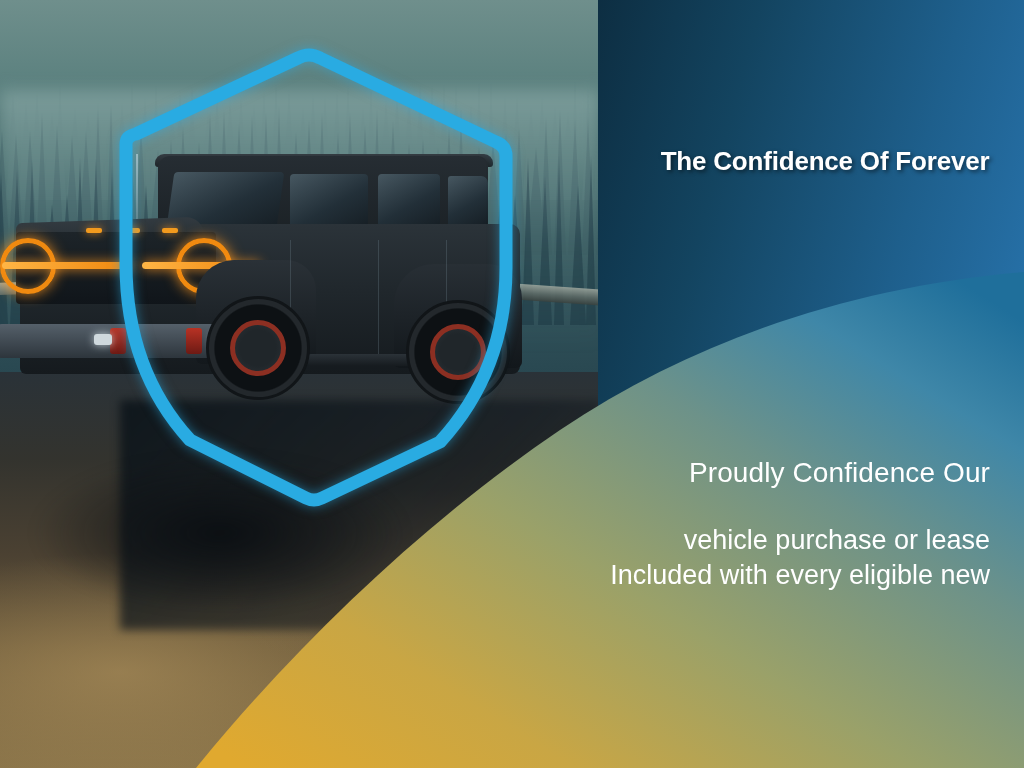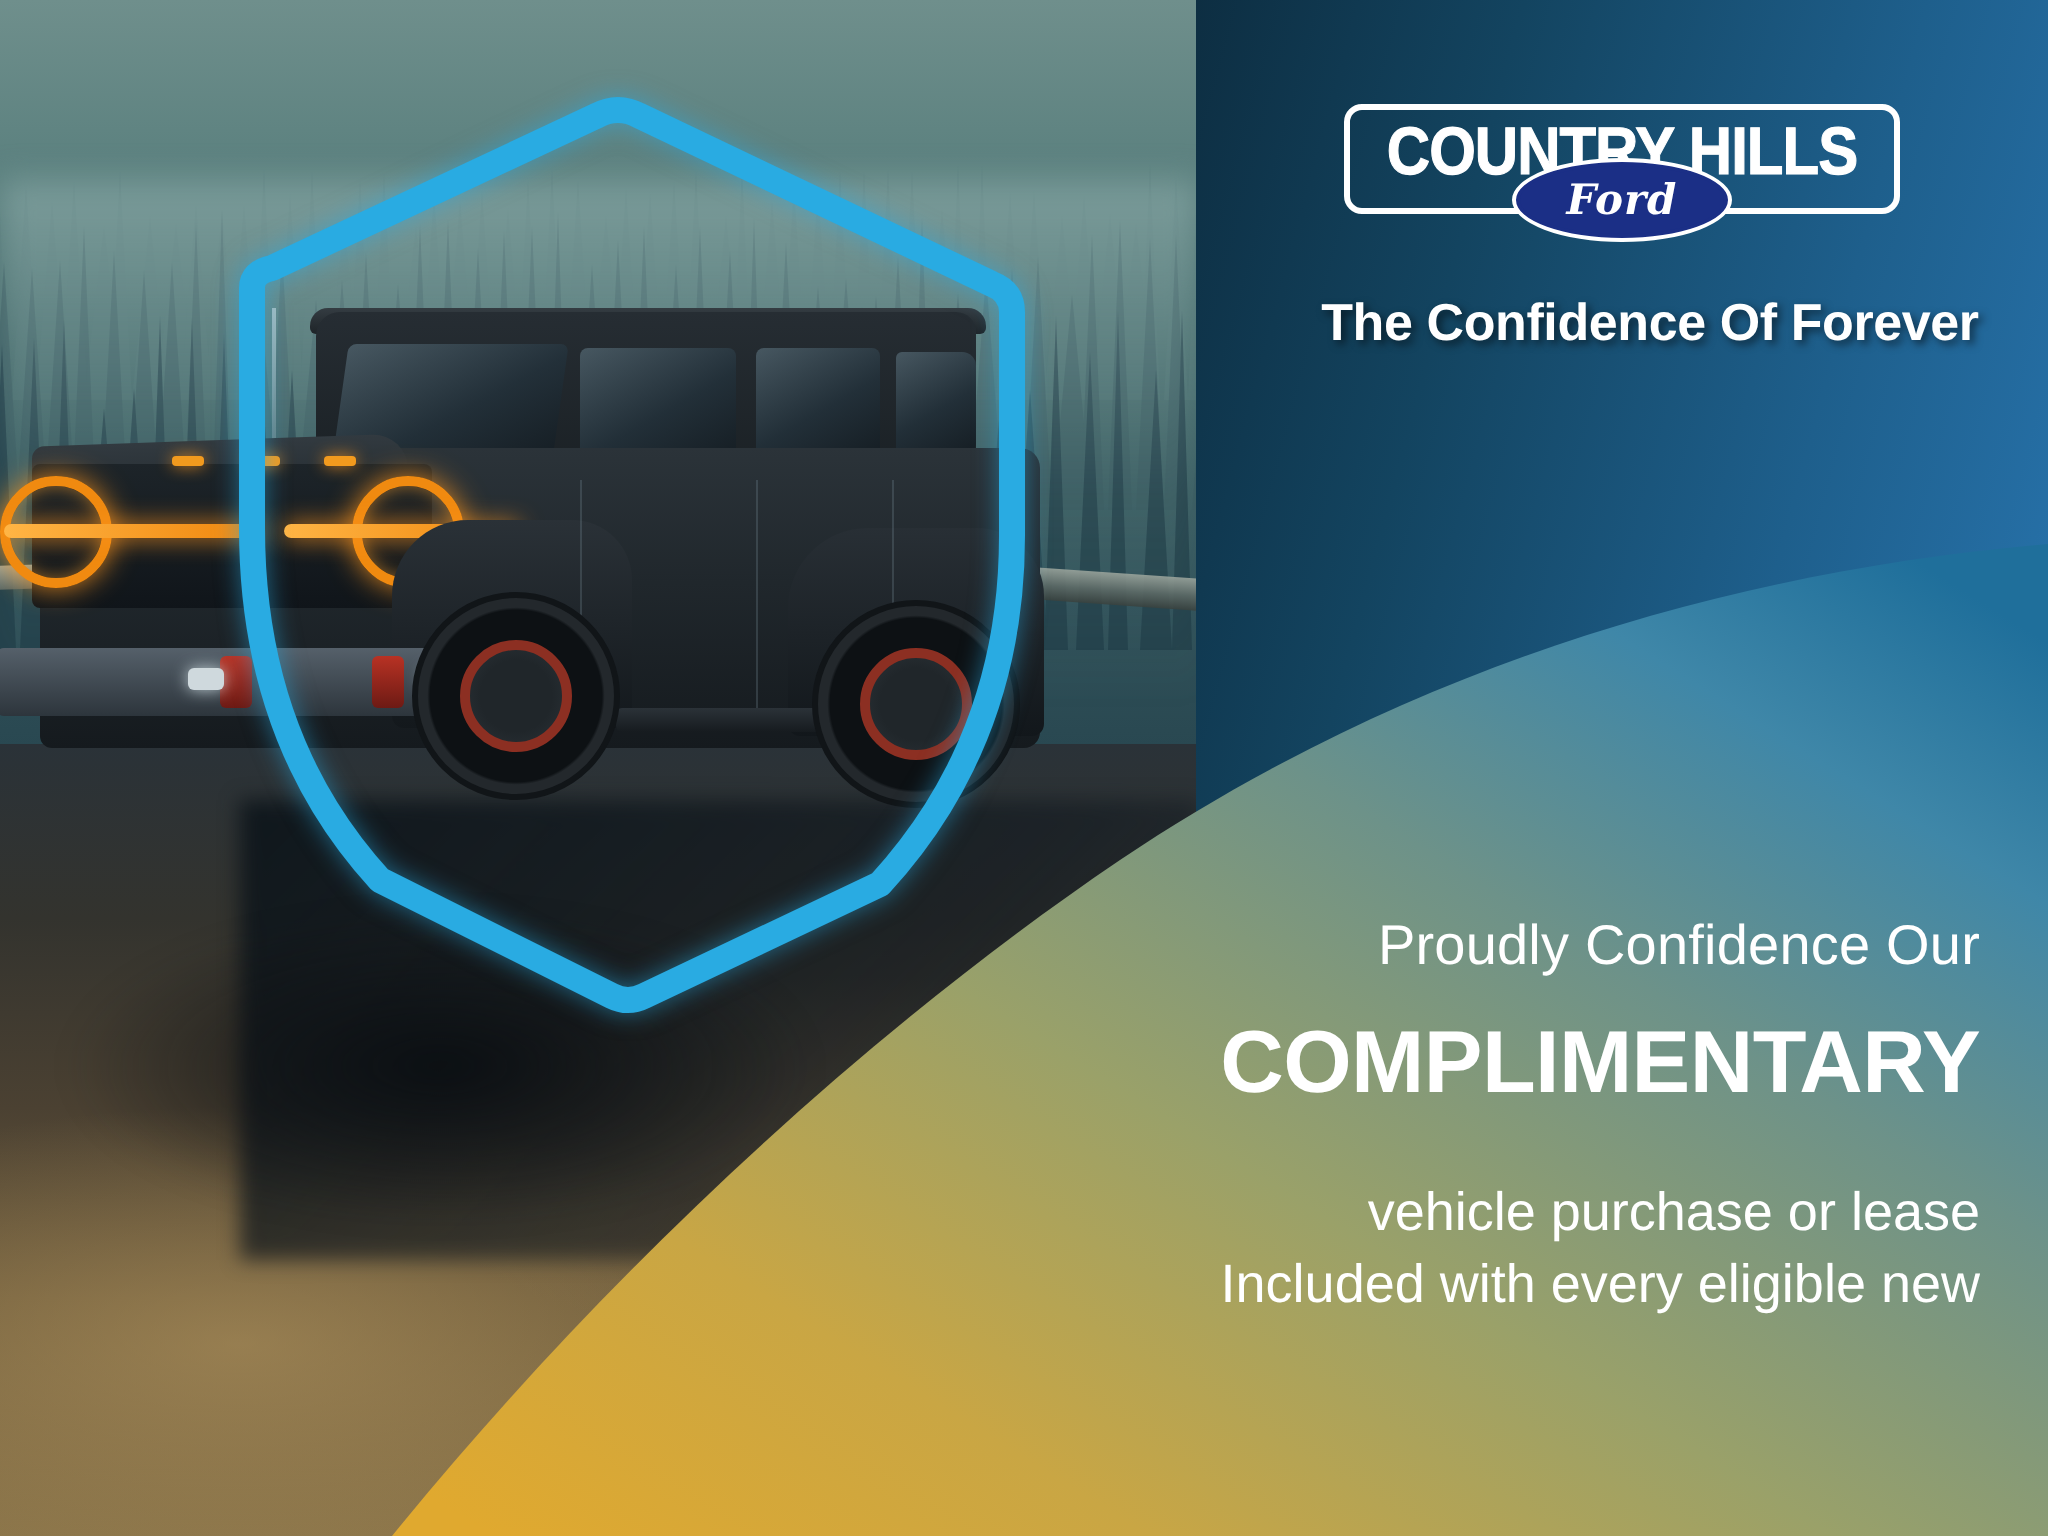--- a/index.html
+++ b/index.html
@@ -512,35 +512,26 @@
           <stop offset="100%" stop-color="#1f6f9b"></stop>
         </linearGradient>
       </defs>
       <path d="M 1024 272
                C 860 286, 700 336, 560 430
                C 430 518, 300 640, 196 768
                L 1024 768 Z" fill="url(#swooshGrad)"></path>
     </svg>
   </div>
 
-  <div id="logo-block">
-    <div class="logo-plate">
-      <span class="logo-word">COUNTRY HILLS</span>
-      <span class="ford-oval">
-        <span class="ford-script">Ford</span>
-      </span>
-    </div>
-  </div>
 
   <div id="tagline">
     <div class="tag-main">The Confidence Of Forever</div>
   </div>
 
   <div id="offer">
     <div class="offer-kicker">Proudly Confidence Our</div>
-    <div class="offer-h1">COMPLIMENTARY</div>
     <div class="offer-foot">
       <div>vehicle purchase or lease</div>
       <div>Included with every eligible new</div>
     </div>
   </div>
 
 </div>
 
 </body></html>

